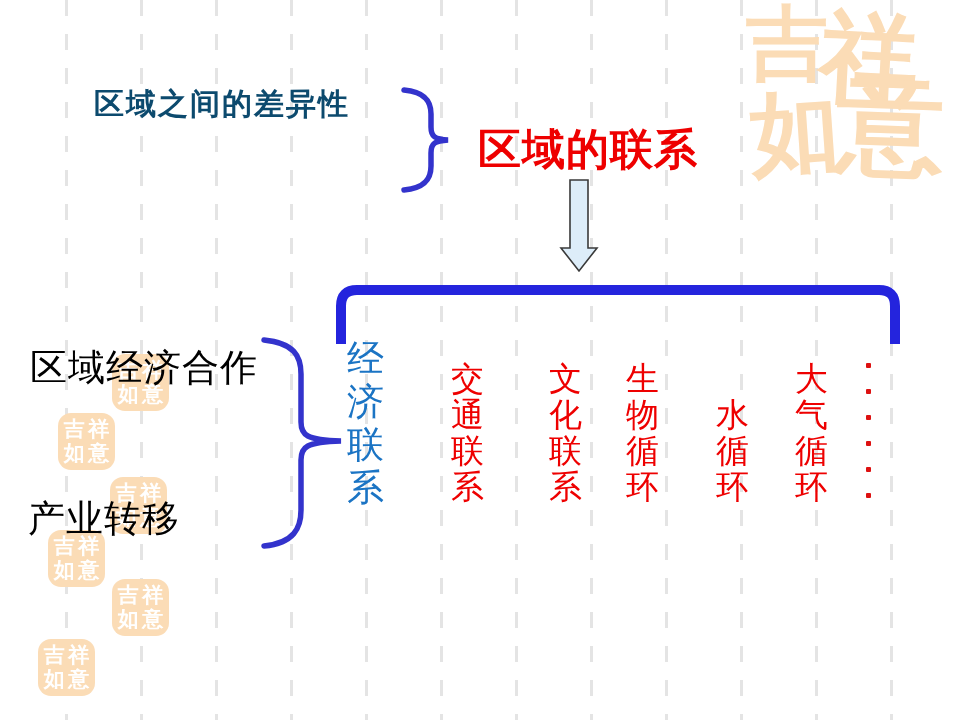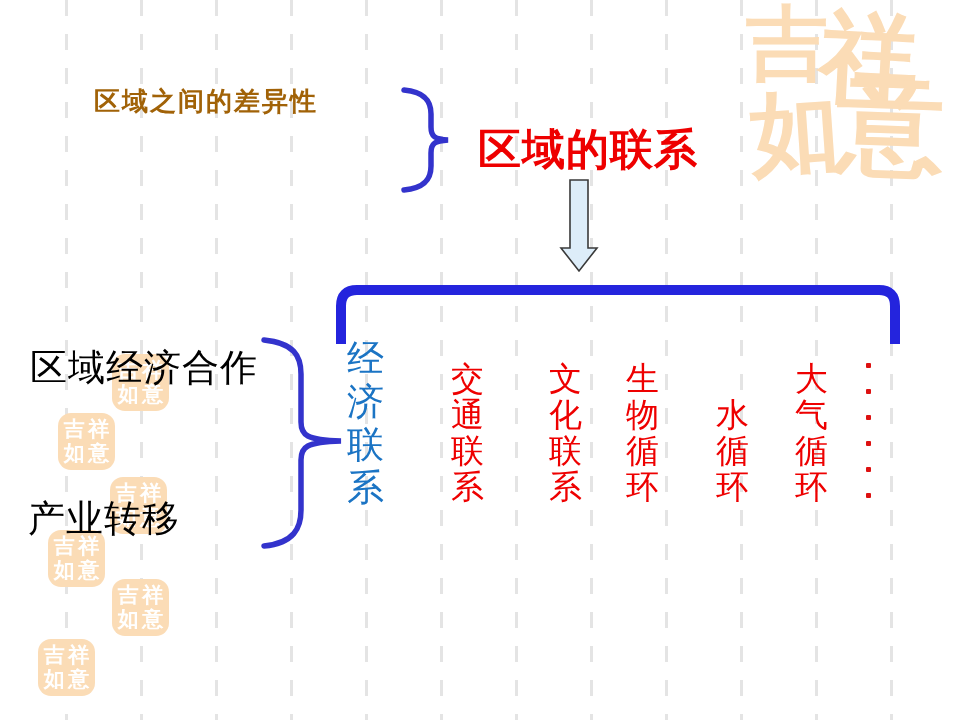--- a/index.html
+++ b/index.html
@@ -26,21 +26,21 @@
     position:absolute;width:57px;height:57px;z-index:1;
     background:#FBDCB6;border-radius:13px;
     display:grid;grid-template-columns:1fr 1fr;place-items:center;
     color:#FFFFFF;font-size:21px;line-height:1;font-weight:700;
     padding:4px;box-sizing:border-box;
   }
   
   #connectors{position:absolute;left:0;top:0;z-index:2;}
   
   .txt{position:absolute;z-index:3;white-space:nowrap;}
-  .red-line{font-size:26px;font-weight:700;letter-spacing:2px;color:#a16207;}
+  .red-line{font-size:30px;font-weight:700;letter-spacing:2px;color:#0c4a6e;}
   #source-item-1{left:94px;top:84px;}
   #source-item-2{left:27px;top:158px;}
   #main-title{left:478px;top:121px;font-size:43px;font-weight:700;color:#EE0000;letter-spacing:1px;}
   .black-line{font-size:37px;letter-spacing:1px;color:#000000;}
   #example-item-1{left:30px;top:343px;}
   #example-item-2{left:19px;top:418px;}
   #example-item-3{left:28px;top:494px;}
   .vcol{position:absolute;z-index:3;display:flex;flex-direction:column;align-items:center;}
   .vcol span{display:block;text-align:center;}
   #col-economic{left:347px;top:337px;font-size:37px;line-height:43px;color:#1B74C4;}

